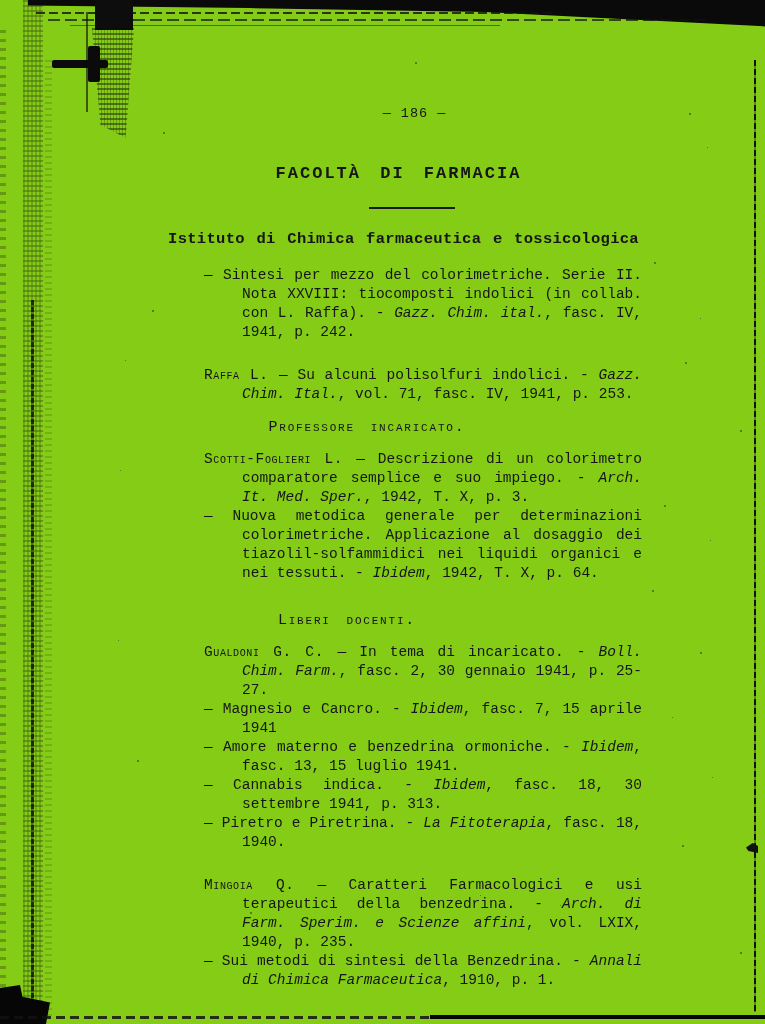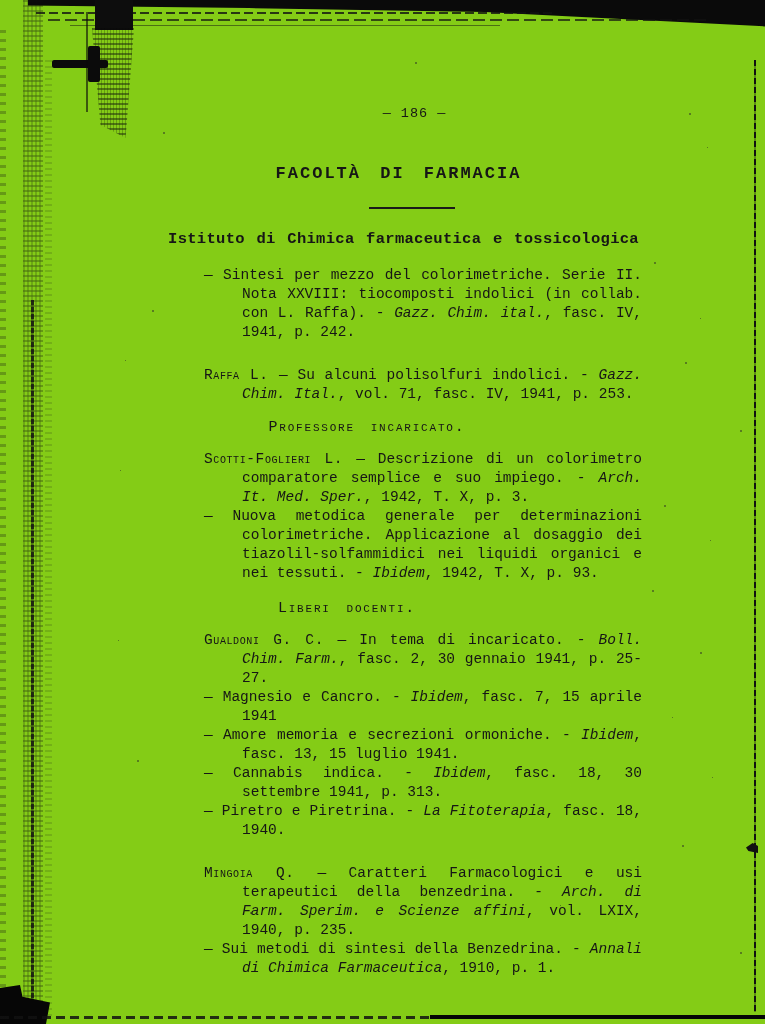--- a/index.html
+++ b/index.html
@@ -64,21 +64,21 @@
   
   .bibliography{position:absolute;left:204px;top:266px;width:438px;
     font-size:14.5px;line-height:19px;}
   .entry{margin:0;text-align:justify;padding-left:38px;text-indent:-38px;}
   p.entry.author-start:not(:first-of-type){margin-top:24px;}
   .sc{font-variant:small-caps;letter-spacing:.6px;}
   .it{font-style:italic;}
   .section-heading{text-align:center;font-variant:small-caps;font-size:15px;
     letter-spacing:1.8px;word-spacing:5px;margin:14px 0 13px 0;}
   .sec-1 .section-heading{padding-right:112px;margin-top:14px;}
-  .sec-2 .section-heading{padding-right:152px;margin-top:16px;}
+  .sec-2 .section-heading{padding-right:152px;margin-top:28px;}
 </style>
 </head>
 <body>
 
 <div class="page">
 
   <div class="art scan-edge-top"></div>
   <div class="art streak1"></div>
   <div class="art streak2"></div>
   <div class="art streak3"></div>
@@ -131,27 +131,27 @@
   </header>
 
   <main class="bibliography">
       <section class="bib-section sec-0">
         <p class="entry"><span class="nm">— Sintesi per mezzo del colorimetriche. Serie II. Nota XXVIII: tiocomposti indolici (in collab. con L. Raffa). - </span><span class="it">Gazz. Chim. ital.</span><span class="nm">, fasc. IV, 1941, p. 242.</span></p>
         <p class="entry author-start"><span class="sc">Raffa L. </span><span class="nm">— Su alcuni polisolfuri indolici. - </span><span class="it">Gazz. Chim. Ital.</span><span class="nm">, vol. 71, fasc. IV, 1941, p. 253.</span></p>
       </section>
       <section class="bib-section sec-1">
         <div class="section-heading">Professore incaricato.</div>
         <p class="entry author-start"><span class="sc">Scotti-Foglieri L. </span><span class="nm">— Descrizione di un colorimetro comparatore semplice e suo impiego. - </span><span class="it">Arch. It. Med. Sper.</span><span class="nm">, 1942, T. X, p. 3.</span></p>
-        <p class="entry"><span class="nm">— Nuova metodica generale per determinazioni colorimetriche. Applicazione al dosaggio dei tiazolil-solfammidici nei liquidi organici e nei tessuti. - </span><span class="it">Ibidem</span><span class="nm">, 1942, T. X, p. 93.</span></p>
+        <p class="entry"><span class="nm">— Nuova metodica generale per determinazioni colorimetriche. Applicazione al dosaggio dei tiazolil-solfammidici nei liquidi organici e nei tessuti. - </span><span class="it">Ibidem</span><span class="nm">, 1942, T. X, p. 64.</span></p>
       </section>
       <section class="bib-section sec-2">
         <div class="section-heading">Liberi docenti.</div>
         <p class="entry author-start"><span class="sc">Gualdoni G. C. </span><span class="nm">— In tema di incaricato. - </span><span class="it">Boll. Chim. Farm.</span><span class="nm">, fasc. 2, 30 gennaio 1941, p. 25-27.</span></p>
         <p class="entry"><span class="nm">— Magnesio e Cancro. - </span><span class="it">Ibidem</span><span class="nm">, fasc. 7, 15 aprile 1941</span></p>
-        <p class="entry"><span class="nm">— Amore memoria e secrezioni ormoniche. - </span><span class="it">Ibidem</span><span class="nm">, fasc. 13, 15 luglio 1941.</span></p>
+        <p class="entry"><span class="nm">— Amore materno e benzedrina ormoniche. - </span><span class="it">Ibidem</span><span class="nm">, fasc. 13, 15 luglio 1941.</span></p>
         <p class="entry"><span class="nm">— Cannabis indica. - </span><span class="it">Ibidem</span><span class="nm">, fasc. 18, 30 settembre 1941, p. 313.</span></p>
         <p class="entry"><span class="nm">— Piretro e Piretrina. - </span><span class="it">La Fitoterapia</span><span class="nm">, fasc. 18, 1940.</span></p>
         <p class="entry author-start"><span class="sc">Mingoia Q. </span><span class="nm">— Caratteri Farmacologici e usi terapeutici della benzedrina. - </span><span class="it">Arch. di Farm. Sperim. e Scienze affini</span><span class="nm">, vol. LXIX, 1940, p. 235.</span></p>
         <p class="entry"><span class="nm">— Sui metodi di sintesi della Benzedrina. - </span><span class="it">Annali di Chimica Farmaceutica</span><span class="nm">, 1910, p. 1.</span></p>
       </section>
     </main>
 
 </div>
 
 </body></html>

